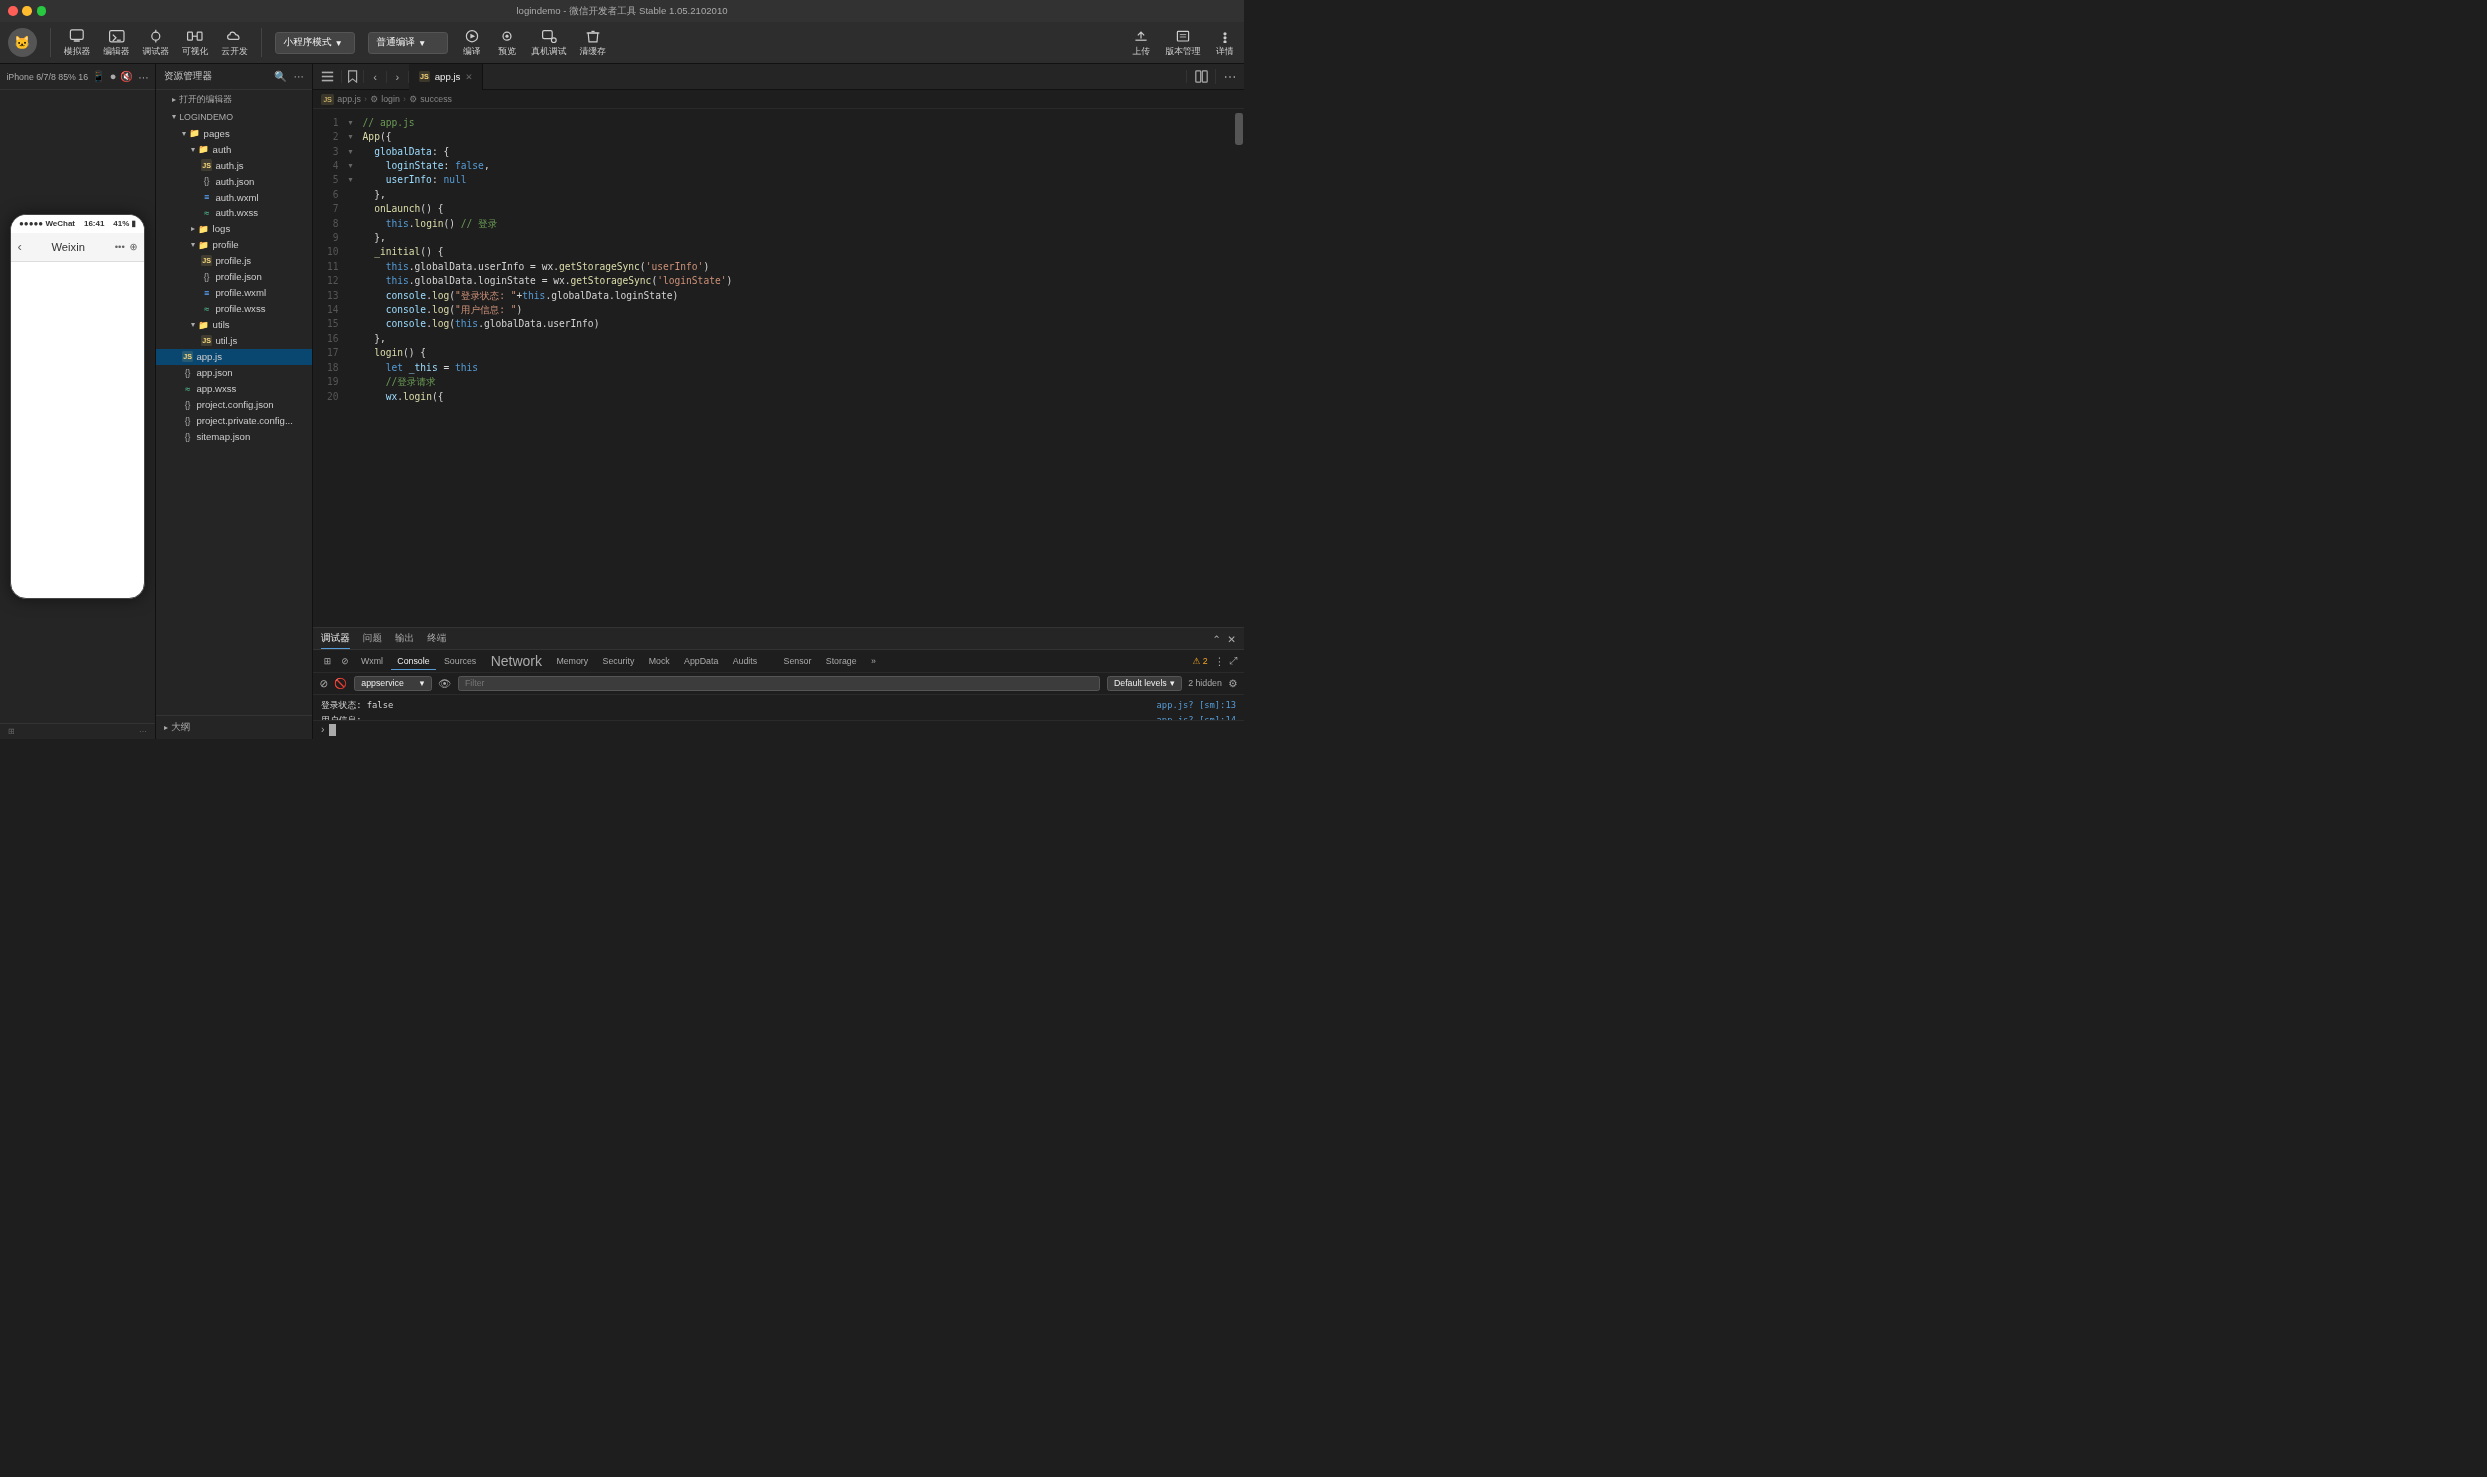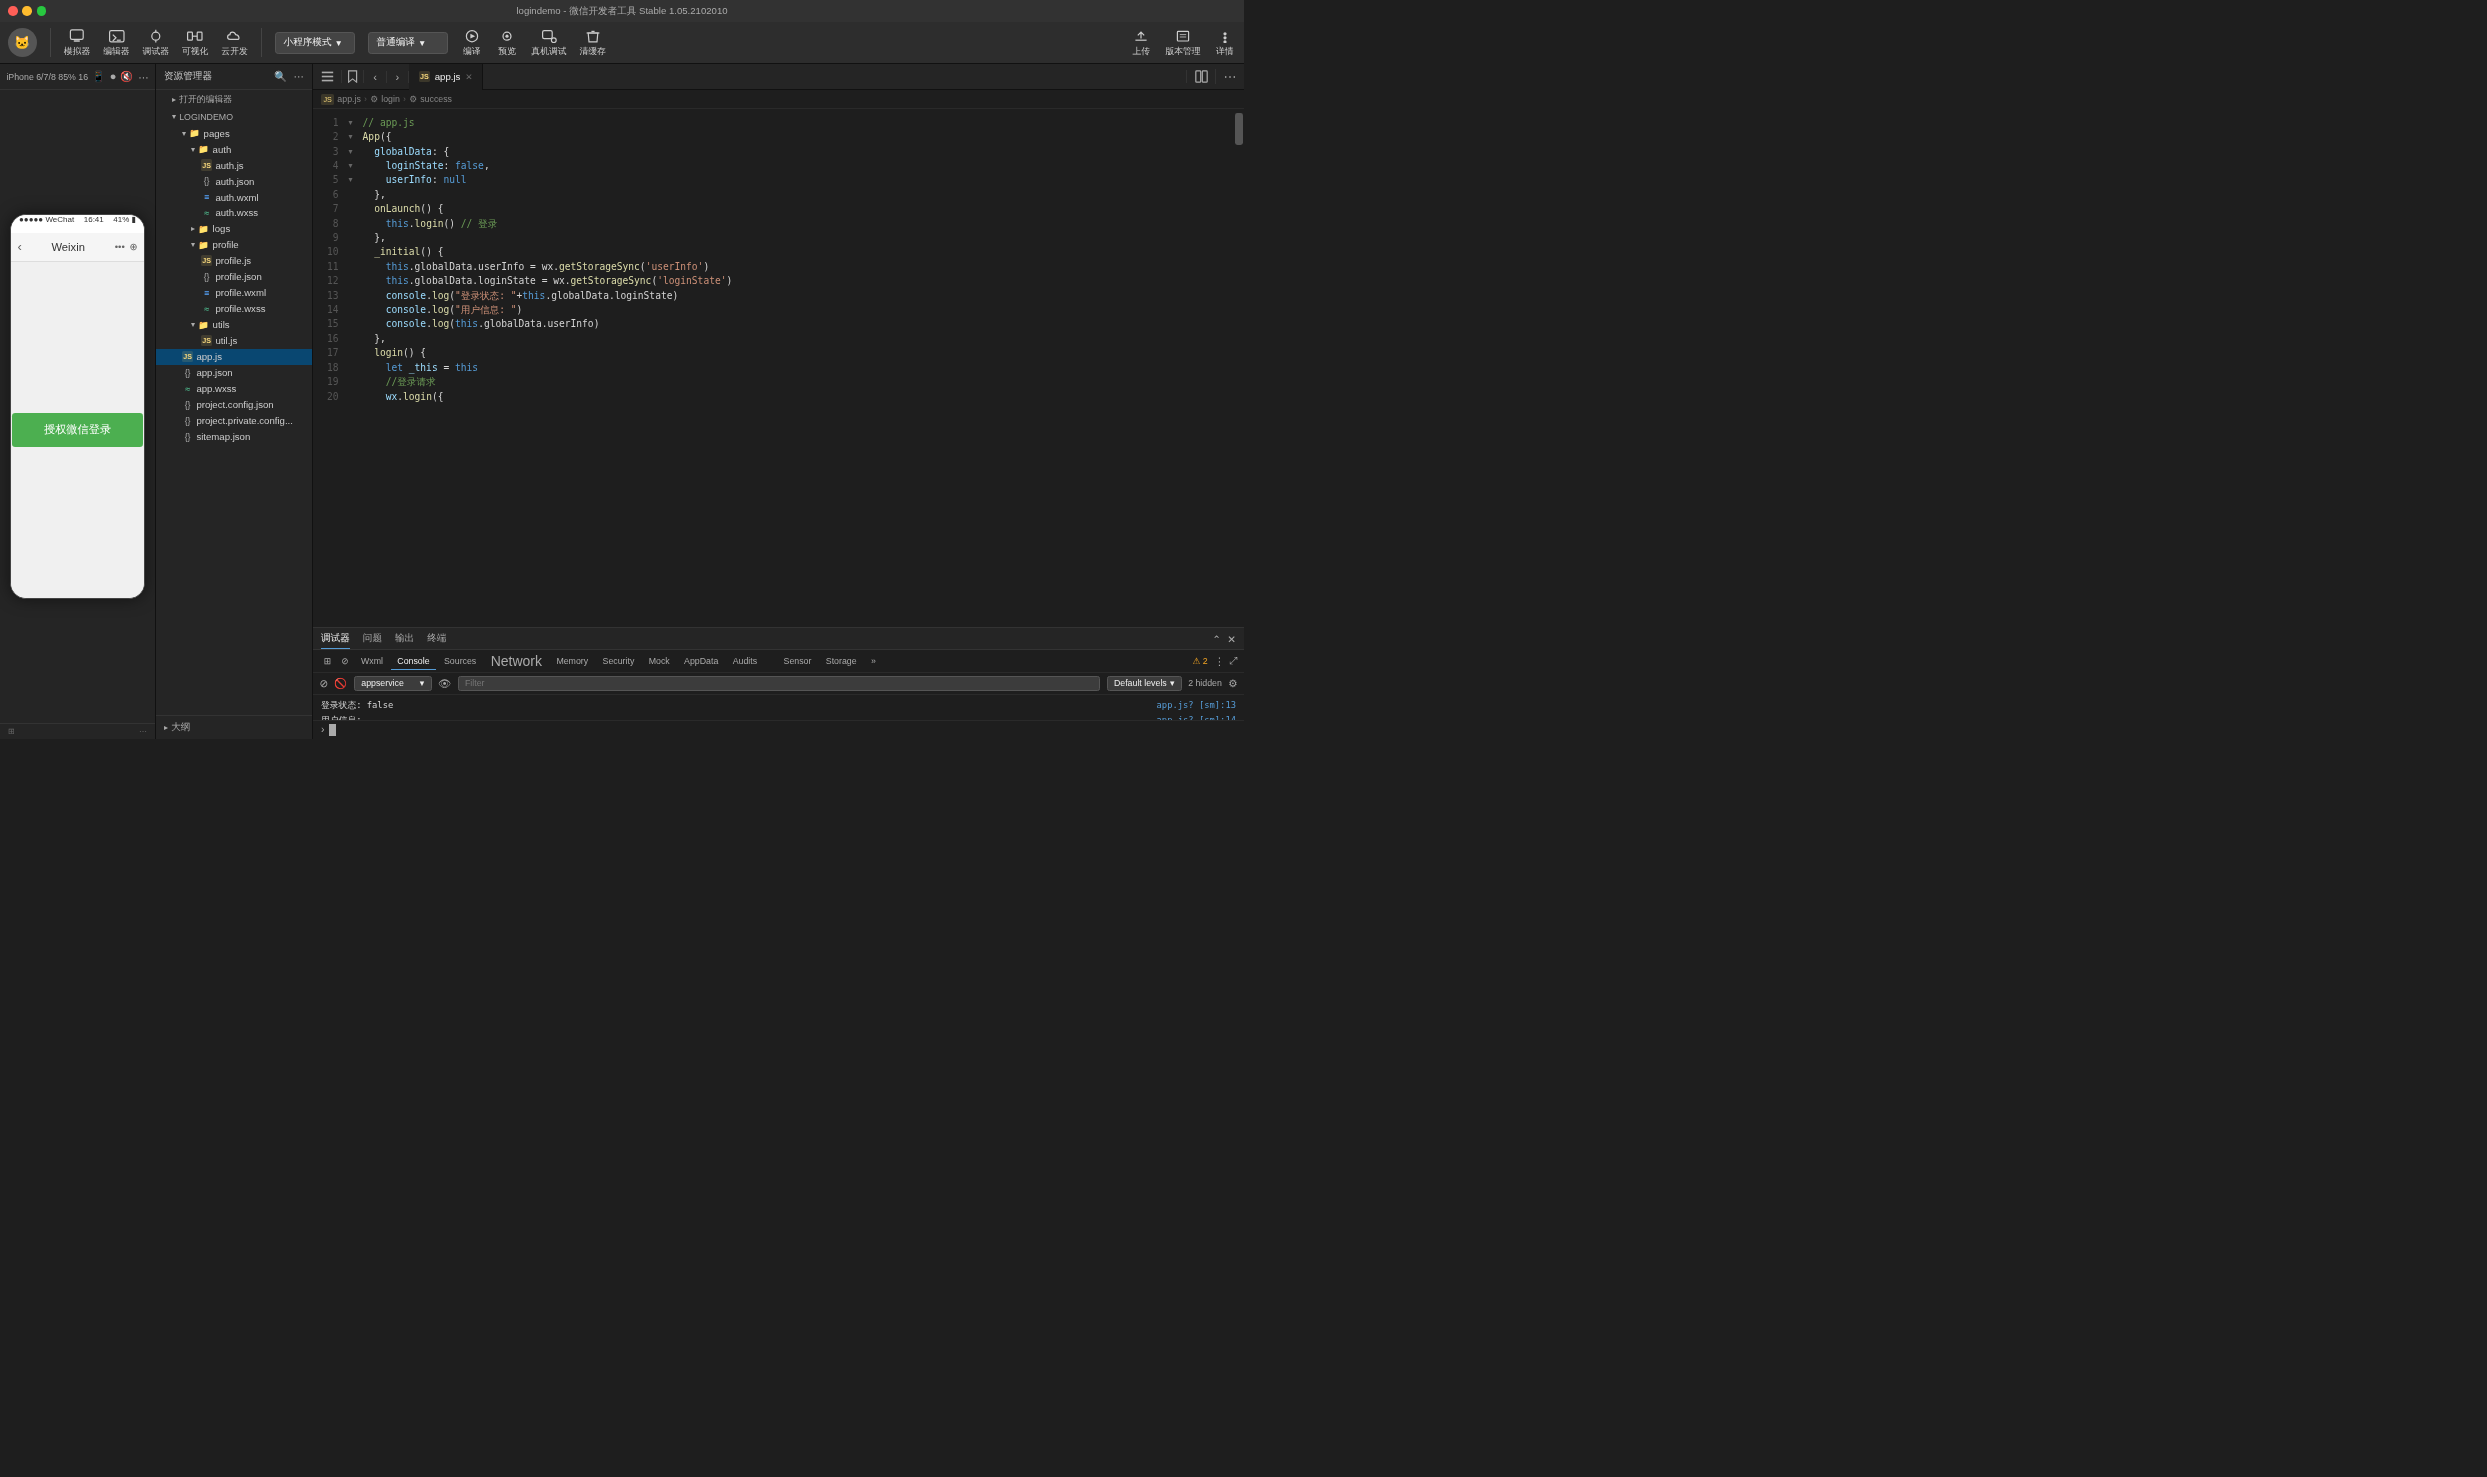--- a/index.html
+++ b/index.html
@@ -29,21 +29,21 @@
     .main-layout { display: flex; height: calc(739px - 22.4px - 42px); }
 
     
     .simulator { width: 156px; background: #252525; border-right: 0.8px solid #111; display: flex; flex-direction: column; }
     .sim-top-bar { height: 26px; display: flex; align-items: center; justify-content: space-between; padding: 0 6.4px; border-bottom: 0.8px solid #333; }
     .sim-label { color: #aaa; font-size: 8.8px; }
     .sim-icons { display: flex; gap: 4.8px; align-items: center; }
     .sim-icon { color: #aaa; font-size: 10.4px; cursor: pointer; }
     .phone-frame { flex: 1; display: flex; align-items: center; justify-content: center; padding: 6.4px; }
     .phone { width: 135px; height: 385px; background: #fff; border-radius: 16px; border: 1.6px solid #444; overflow: hidden; display: flex; flex-direction: column; box-shadow: 0 0 16px rgba(0,0,0,0.5); }
-    .phone-status { background: #fff; height: 17.6px; display: flex; justify-content: space-between; padding: 0 8px; font-size: 8px; color: #333; }
+    .phone-status { background: #fff; height: 17.6px; display: flex; align-items: center; justify-content: space-between; padding: 0 8px; font-size: 8px; color: #333; font-weight: bold; }
     .phone-nav { background: #f5f5f5; height: 29px; display: flex; align-items: center; padding: 0 6.4px; border-bottom: 0.8px solid #ddd; gap: 4.8px; }
     .back-btn { color: #666; font-size: 13px; }
     .nav-title { flex: 1; text-align: center; font-size: 11.2px; color: #333; }
     .nav-icons { display: flex; gap: 4.8px; align-items: center; color: #666; font-size: 9.6px; }
     .phone-content { flex: 1; background: #f0f0f0; display: flex; align-items: center; justify-content: center; }
     .login-btn { background: #4caf50; color: #fff; border: none; border-radius: 3.2px; padding: 9.6px 32px; font-size: 11.2px; cursor: pointer; }
 
     
     .file-tree { width: 157px; background: #252525; border-right: 0.8px solid #111; display: flex; flex-direction: column; overflow: hidden; }
     .ft-header { height: 26px; display: flex; align-items: center; justify-content: space-between; padding: 0 8px; border-bottom: 0.8px solid #333; }
@@ -278,23 +278,20 @@
           <span>16:41</span>
           <span>41% ▮</span>
         </div>
         <div class="phone-nav">
           <span class="back-btn">‹</span>
           <span class="nav-title">Weixin</span>
           <div class="nav-icons">
             <span>•••</span>
             <span>⊕</span>
           </div>
-        </div>
-        <div class="phone-content">
-          <button class="login-btn">授权微信登录</button>
         </div>
       </div>
     </div>
     <div style="padding: 3.2px 8px; border-top: 0.8px solid #333; font-size: 8px; color: #666; display: flex; justify-content: space-between;">
       <span>⊞</span>
       <span>⋯</span>
     </div>
   </div>
 
   <div class="file-tree">

